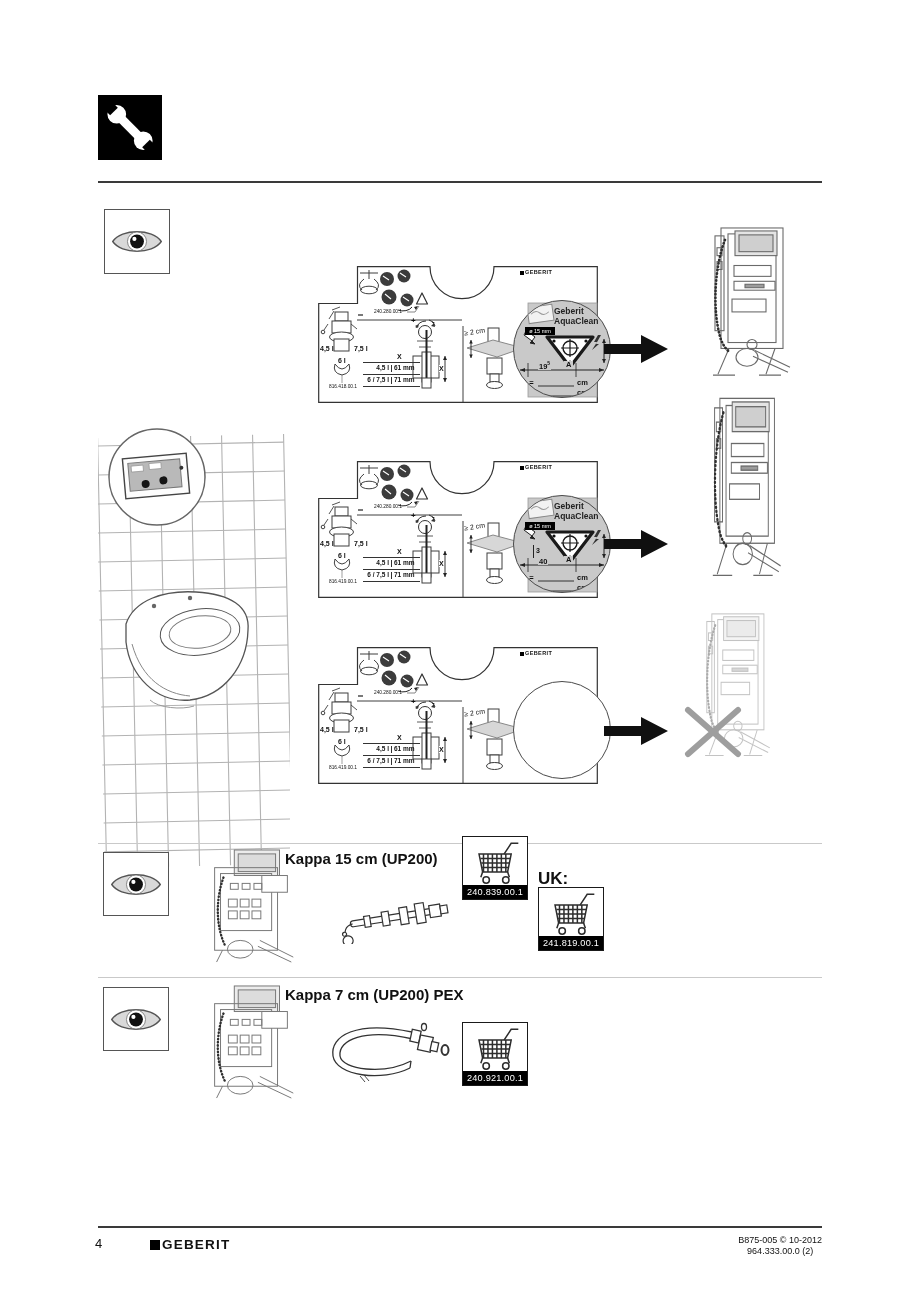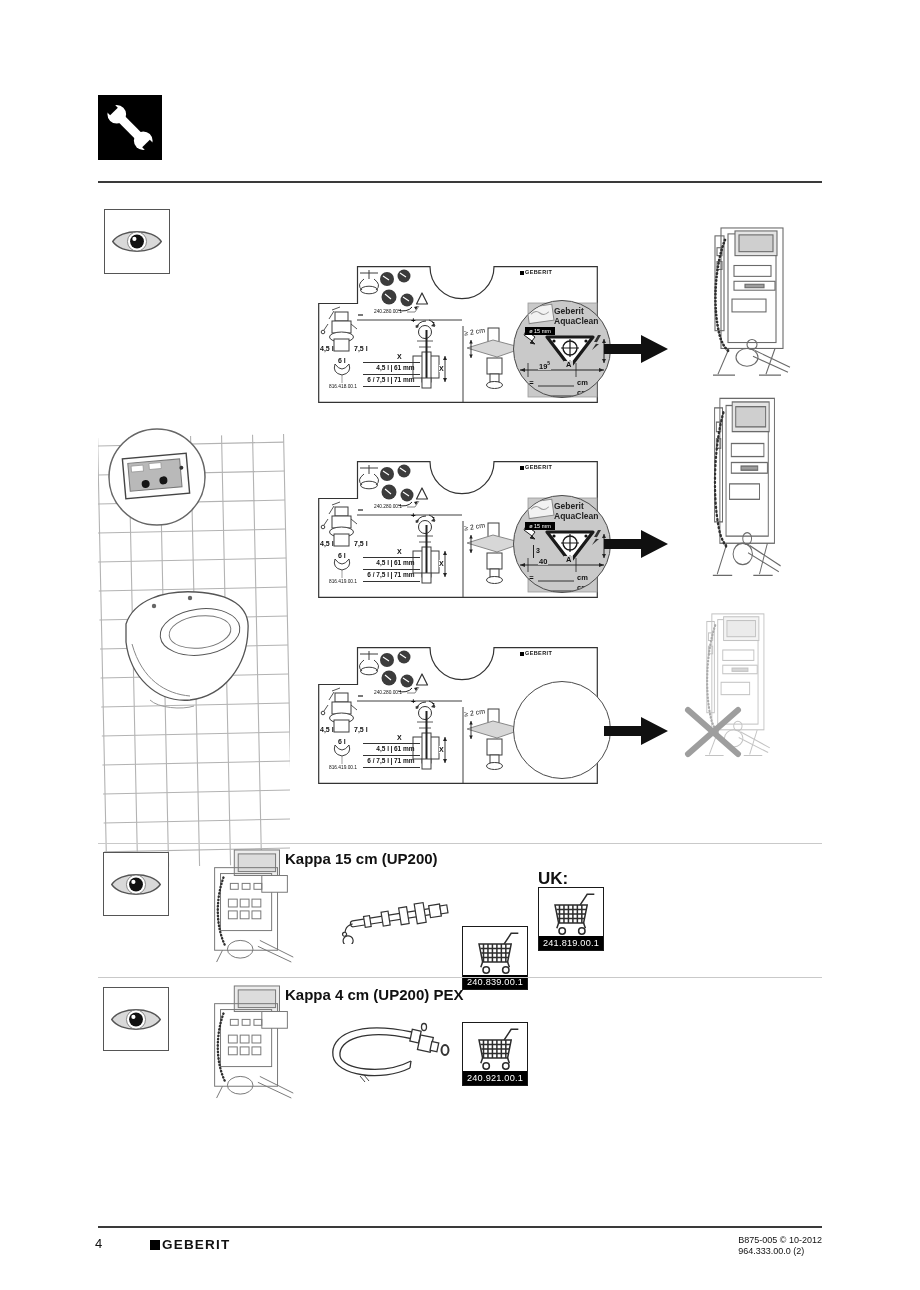--- a/index.html
+++ b/index.html
@@ -403,21 +403,21 @@
       <use href="#eye"></use>
     </svg>
 </div>
 <svg class="abs" style="left:206px;top:848px" width="90" height="116" viewBox="0 0 90 118">
     <use href="#kappa"></use>
   </svg>
 <span class="title" style="left:285px;top:851px">Kappa 15 cm (UP200)</span>
 <svg class="abs" style="left:338px;top:890px" width="116" height="54" viewBox="0 0 116 54">
     <use href="#hose1"></use>
   </svg>
-<div class="cartbox" style="left:462px;top:926px">
+<div class="cartbox" style="left:462px;top:836px">
   <svg class="abs" style="left:8px;top:3px" width="50" height="46" viewBox="0 0 56 50">
       <use href="#cart"></use>
     </svg>
   <div class="cartbar">240.839.00.1</div>
 </div>
 <span class="pt b" style="left:538px;top:870px;font-size:17px">UK:</span>
 <div class="cartbox" style="left:538px;top:887px">
   <svg class="abs" style="left:8px;top:3px" width="50" height="46" viewBox="0 0 56 50">
       <use href="#cart"></use>
     </svg>
@@ -426,30 +426,30 @@
 
 <div class="hr light" style="left:98px;top:977px;width:724px"></div>
 <div class="eyebox" style="left:103px;top:987px">
   <svg width="52" height="35" viewBox="0 0 60 40">
       <use href="#eye"></use>
     </svg>
 </div>
 <svg class="abs" style="left:206px;top:984px" width="90" height="116" viewBox="0 0 90 118">
     <use href="#kappa"></use>
   </svg>
-<span class="title" style="left:285px;top:987px">Kappa 4 cm (UP200) PEX</span>
+<span class="title" style="left:285px;top:987px">Kappa 7 cm (UP200) PEX</span>
 <svg class="abs" style="left:326px;top:1020px" width="124" height="62" viewBox="0 0 124 62">
     <use href="#hose2"></use>
   </svg>
 <div class="cartbox" style="left:462px;top:1022px">
   <svg class="abs" style="left:8px;top:3px" width="50" height="46" viewBox="0 0 56 50">
       <use href="#cart"></use>
     </svg>
   <div class="cartbar">240.921.00.1</div>
 </div>
 
 <div class="hr" style="left:98px;top:1226px;width:724px"></div>
 <span class="pt" style="left:95px;top:1237px;font-size:13px">4</span>
 <div class="pt" style="left:150px;top:1238px;font-size:13.5px;font-weight:bold;letter-spacing:1.2px"><span class="sq" style="width:10px;height:10px;margin-right:2px"></span><span>GEBERIT</span></div>
-<div class="pt" style="right:98px;top:1235px;font-size:9px;line-height:11px;text-align:left">
+<div class="pt" style="right:98px;top:1235px;font-size:9px;line-height:11px;text-align:center">
   <span style="display:block">B875-005 © 10-2012</span>
   <span style="display:block">964.333.00.0 (2)</span>
 </div>
 
 </body></html>

